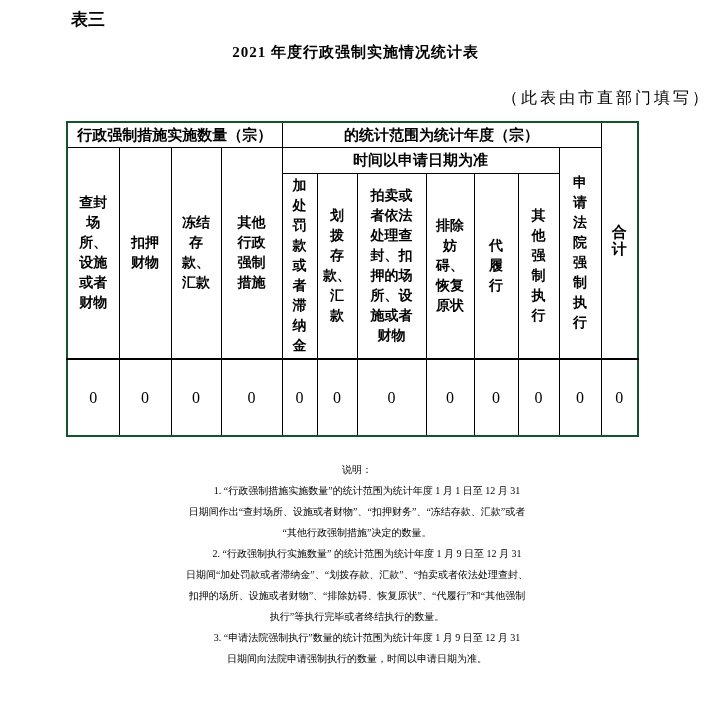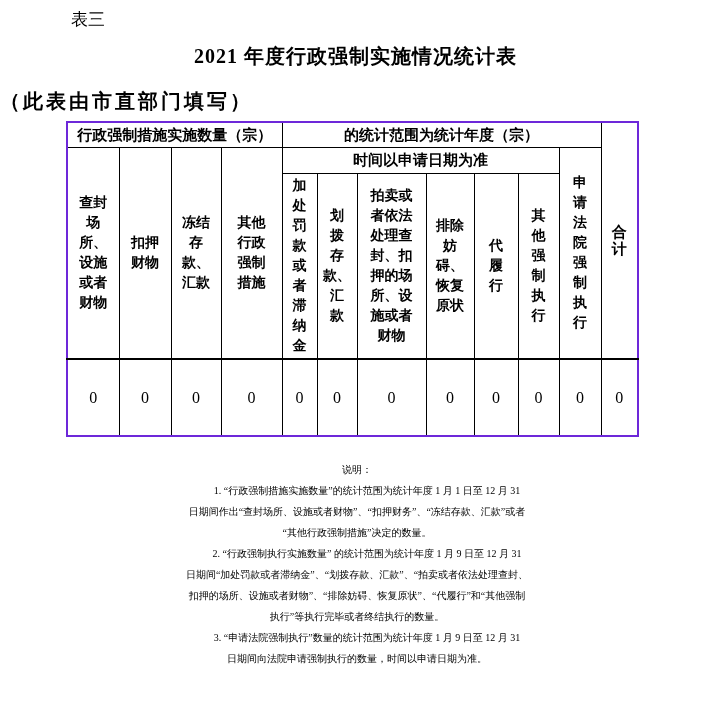--- a/index.html
+++ b/index.html
@@ -12,45 +12,45 @@
   .page {
     position: relative;
     width: 711px; height: 728px;
     background: #fff;
     overflow: hidden;
   }
   .doc-label {
     position: absolute;
     left: 71px; top: 8px;
     font-size: 17px;
+    font-weight: bold;
+  }
+  .title {
+    position: absolute;
+    left: 0; top: 43px; width: 711px;
+    text-align: center;
+    font-size: 15px;
+    font-weight: bold;
+    letter-spacing: 1px;
+  }
+  .subtitle {
+    position: absolute;
+    left: 0; top: 88px; width: 711px;
+    text-align: right;
+    font-size: 16px;
     font-weight: normal;
-  }
-  .title {
-    position: absolute;
-    left: 0; top: 43px; width: 711px;
-    text-align: center;
-    font-size: 20px;
-    font-weight: bold;
-    letter-spacing: 1px;
-  }
-  .subtitle {
-    position: absolute;
-    left: 0; top: 88px; width: 711px;
-    text-align: left;
-    font-size: 20px;
-    font-weight: bold;
     letter-spacing: 3px;
   }
   table.stats {
     position: absolute;
     left: 66px; top: 121px;
     width: 571px;
     border-collapse: collapse;
     table-layout: fixed;
-    border: 2px solid #6d28d9;
+    border: 2px solid #14532d;
   }
   .stats th, .stats td {
     border: 1px solid #000;
     text-align: center;
     vertical-align: middle;
     padding: 0;
     font-weight: bold;
     overflow: hidden;
   }
   .r1 { height: 25px; }

